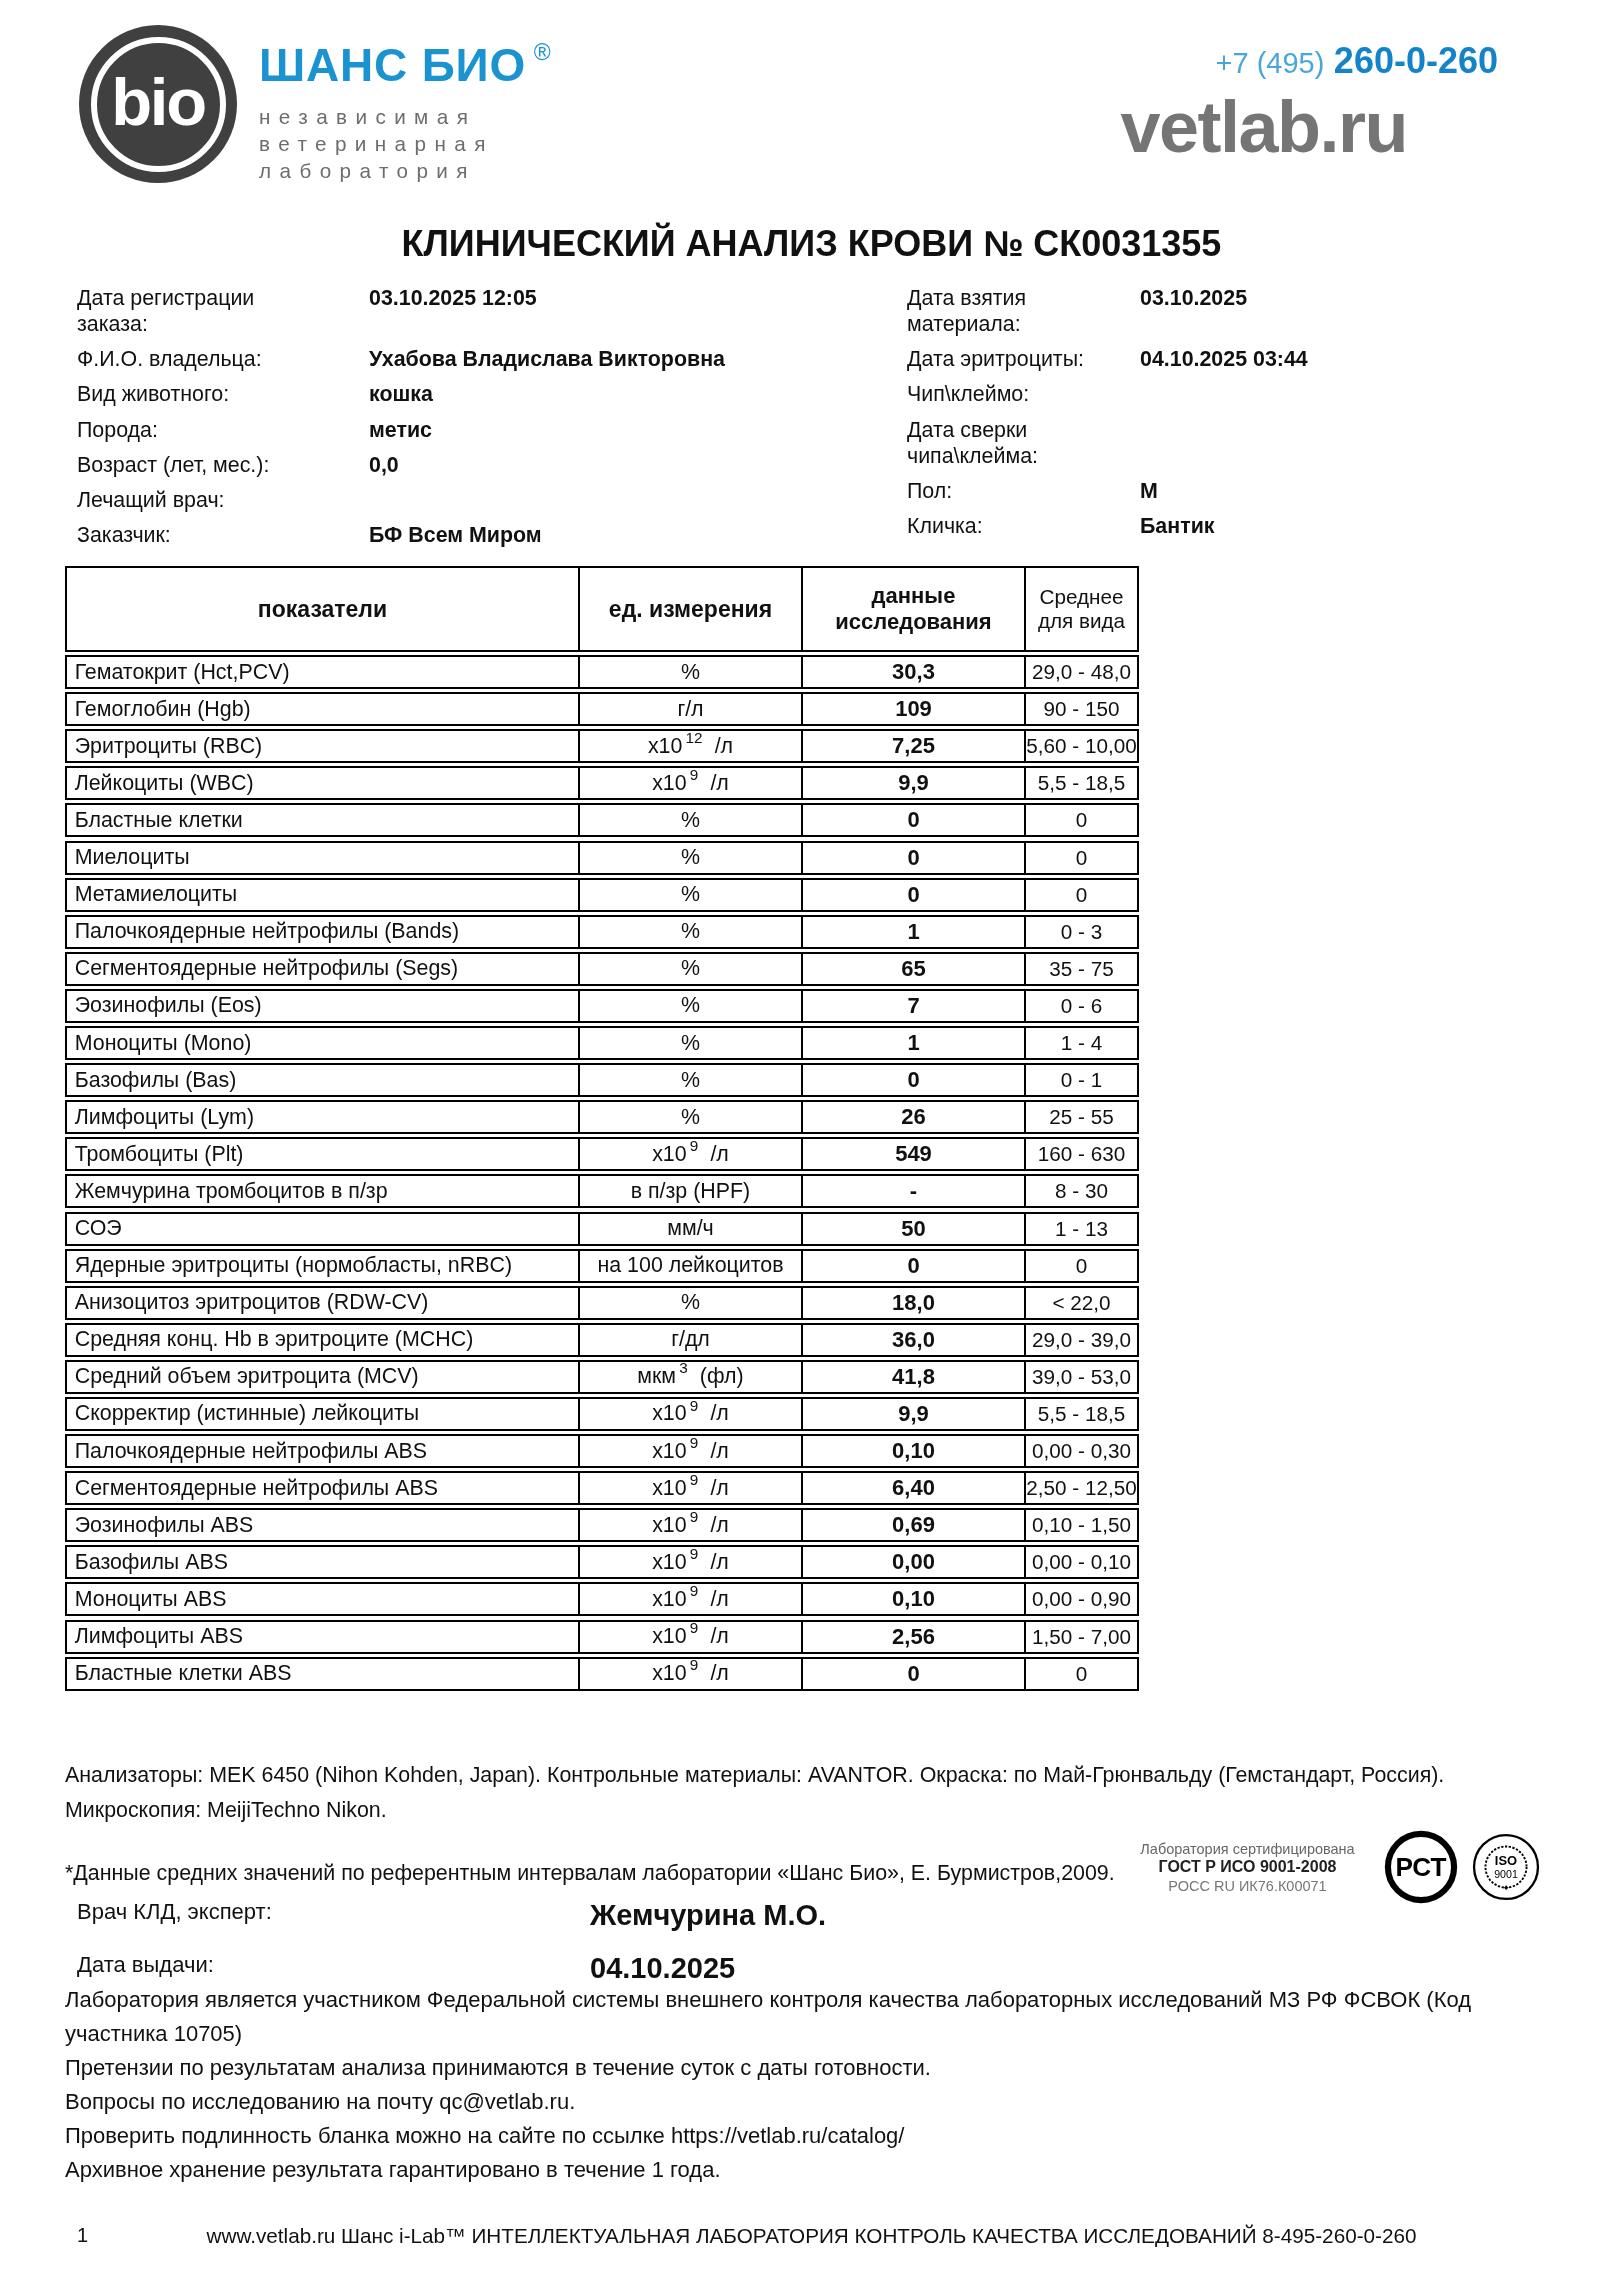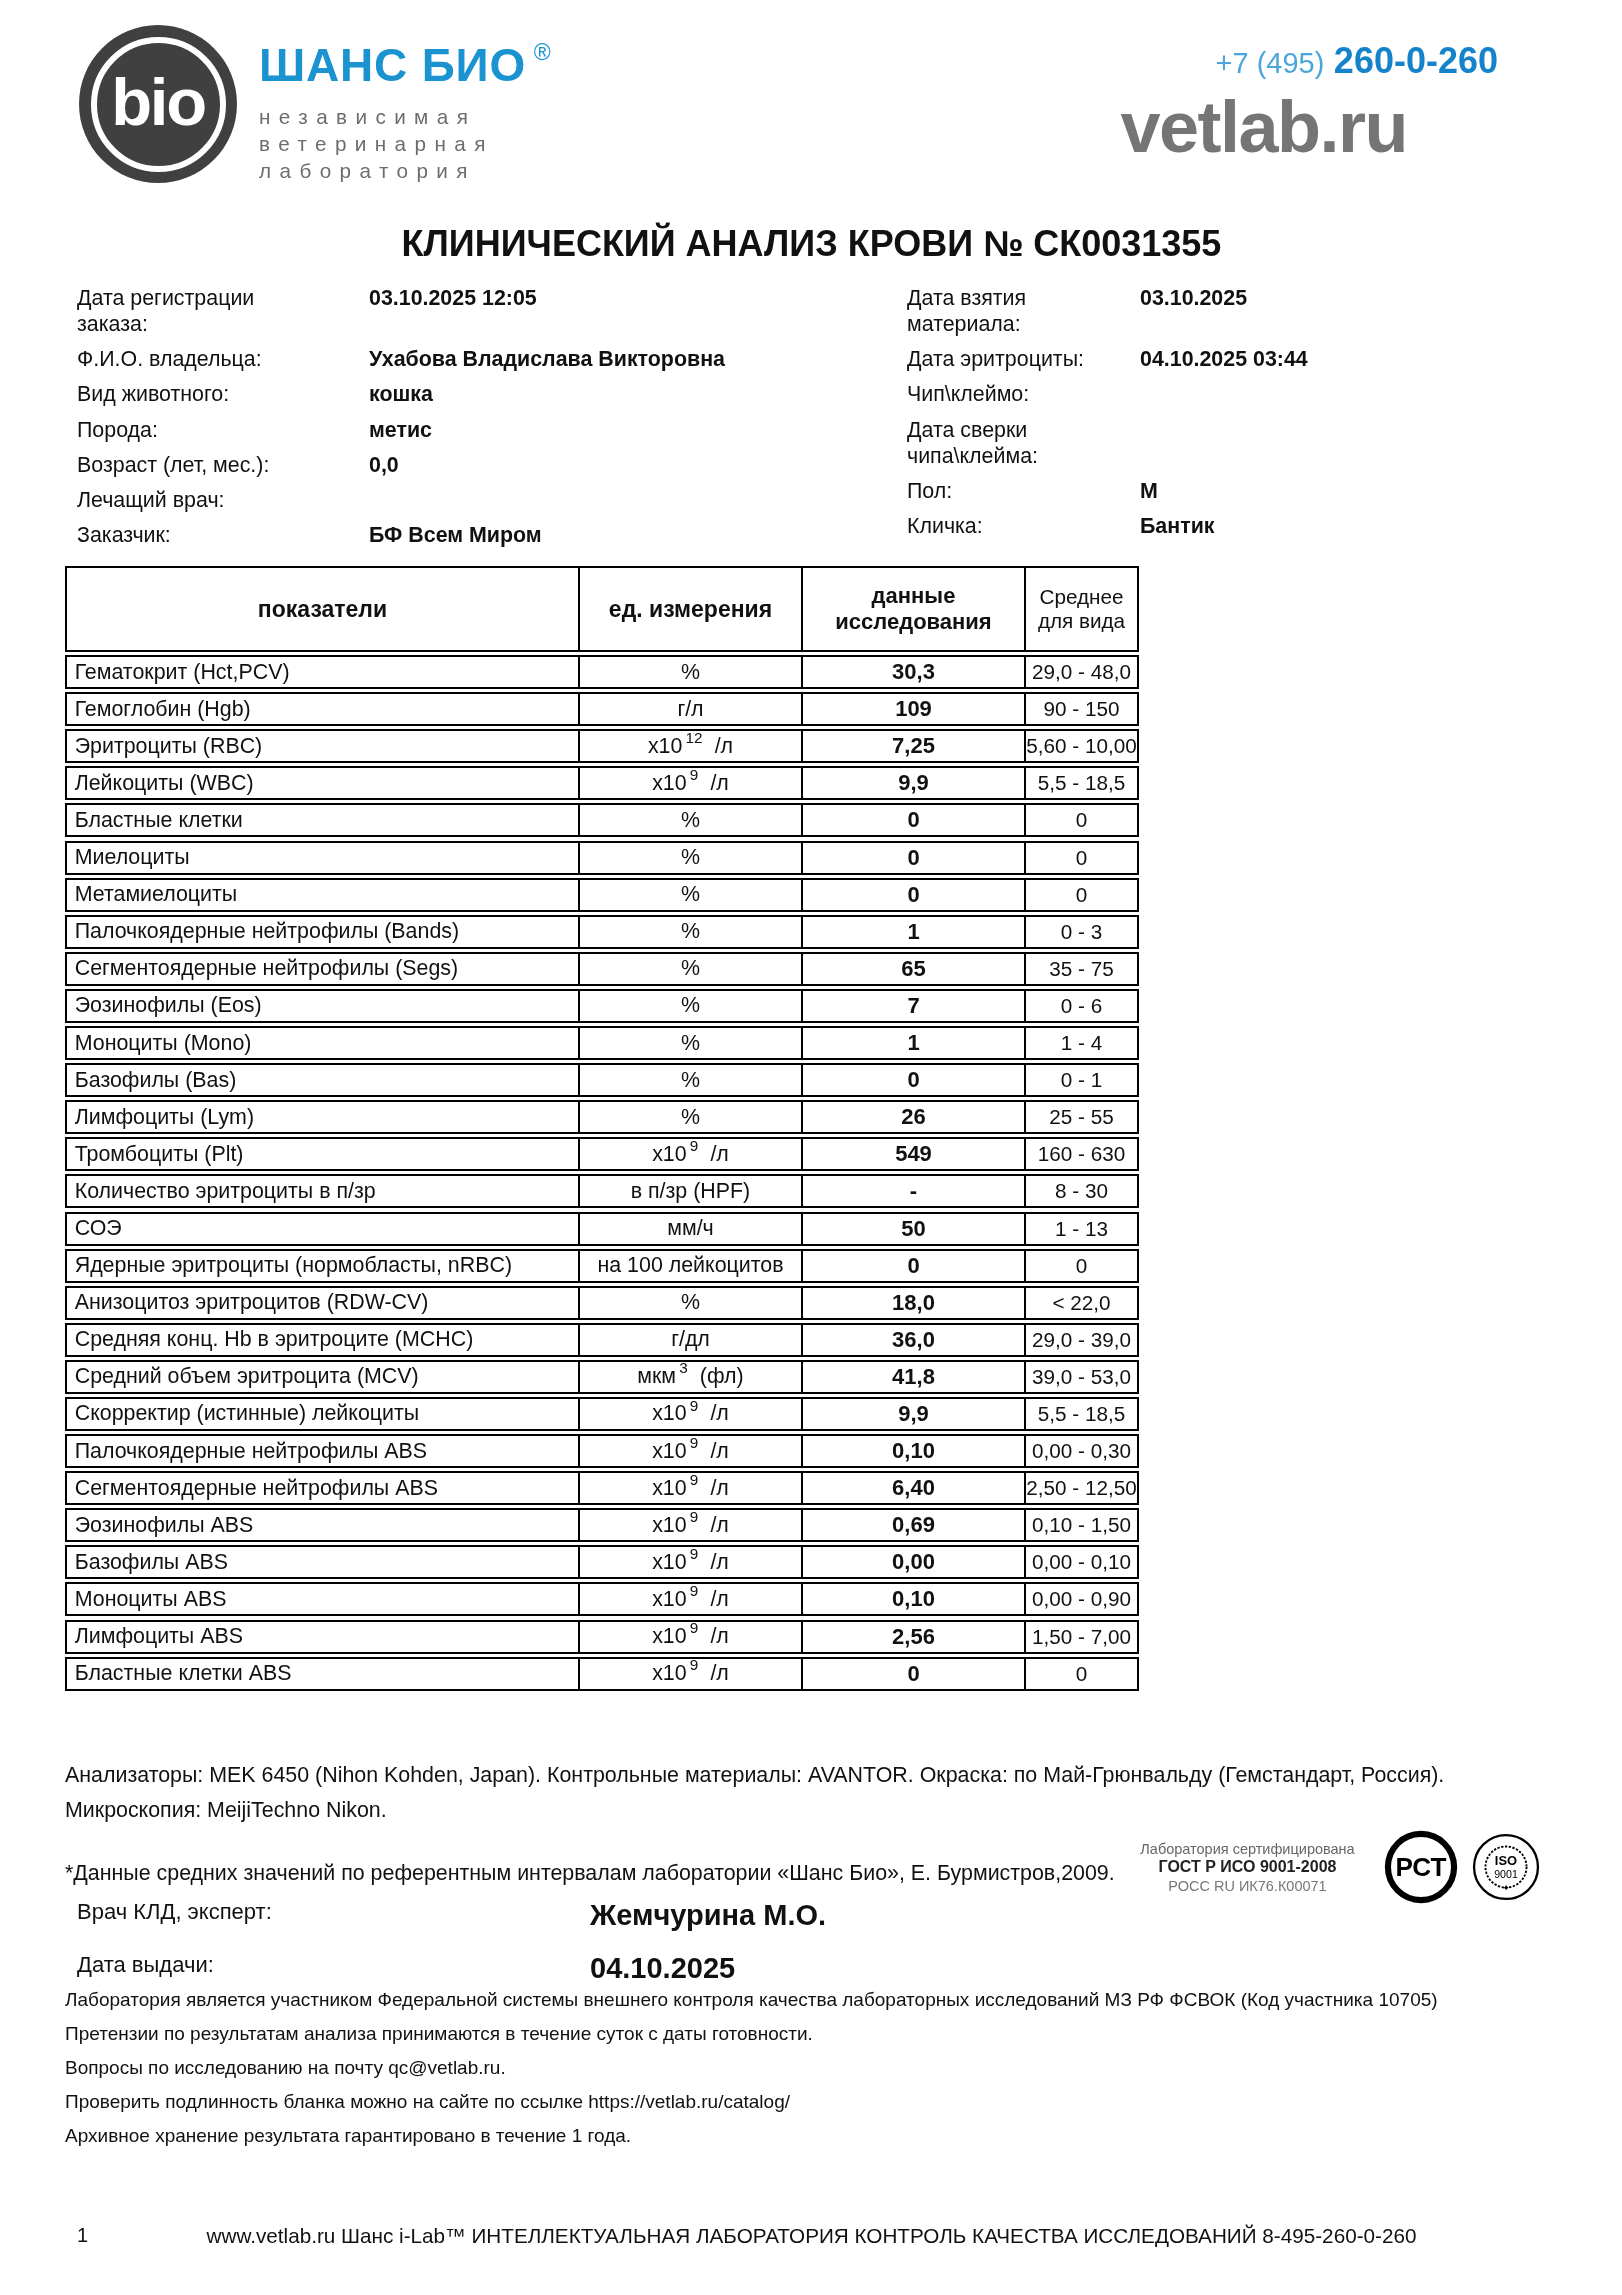--- a/index.html
+++ b/index.html
@@ -57,21 +57,21 @@
   .sig-block { position:absolute; top:1899px; left:77px; width:995px; font-size:22px; }
   .sig-row { display:grid; grid-template-columns:513px 1fr; margin-bottom:20px; }
   .sig-label { font-size:22px; }
   .sig-value { font-weight:bold; font-size:29px; }
   .cert { position:absolute; top:1827px; left:1125px; display:flex; align-items:center; gap:10.7px; }
   .cert-text { width:245px; text-align:center; }
   .cert-l1 { font-size:14.5px; color:#666; }
   .cert-l2 { font-size:16px; font-weight:bold; color:#222; margin-top:1.5px; }
   .cert-l3 { font-size:14.5px; color:#777; margin-top:1.5px; }
   .footer-notes { position:absolute; top:1983px; left:65px; width:1439px;
-    font-size:19px; line-height:34px; }
+    font-size:22px; line-height:34px; }
   .footer-notes div { margin-bottom:0px; }
   .page-num { position:absolute; left:77px; top:2224px; font-size:20px; }
   .bottom-line { position:absolute; top:2224px; left:0; width:100%; text-align:center; font-size:20.7px; }
 </style>
 </head>
 <body>
 
 <div class="page">
 
   <div class="logo-mark">
@@ -297,21 +297,21 @@
       <div class="c c-unit">
         <span>х10</span>
             <span class="unit-sup">9</span>
             <span class="unit-tail">/л</span>
       </div>
       <div class="c c-val">549</div>
       <div class="c c-ref">160 - 630</div>
     </div>
 
     <div class="t-row">
-      <div class="c c-name">Количество эритроциты в п/зр</div>
+      <div class="c c-name">Жемчурина тромбоцитов в п/зр</div>
       <div class="c c-unit">
         <span>в п/зр (HPF)</span>
       </div>
       <div class="c c-val">-</div>
       <div class="c c-ref">8 - 30</div>
     </div>
 
     <div class="t-row">
       <div class="c c-name">СОЭ</div>
       <div class="c c-unit">

